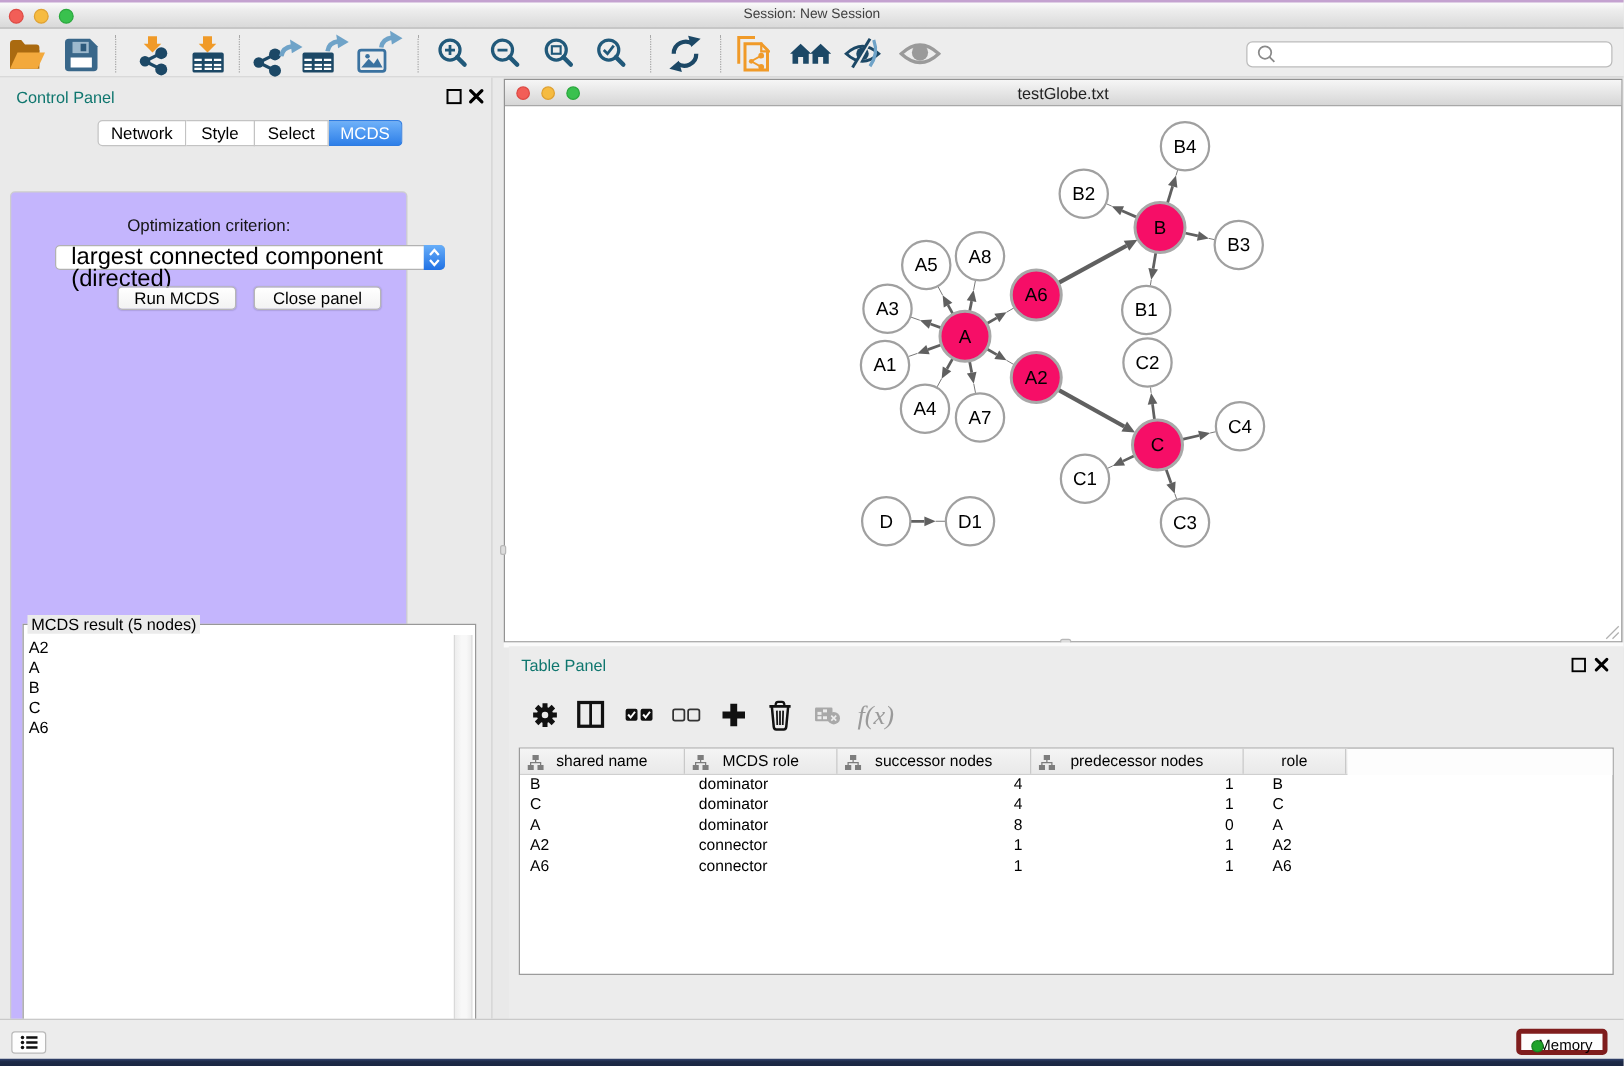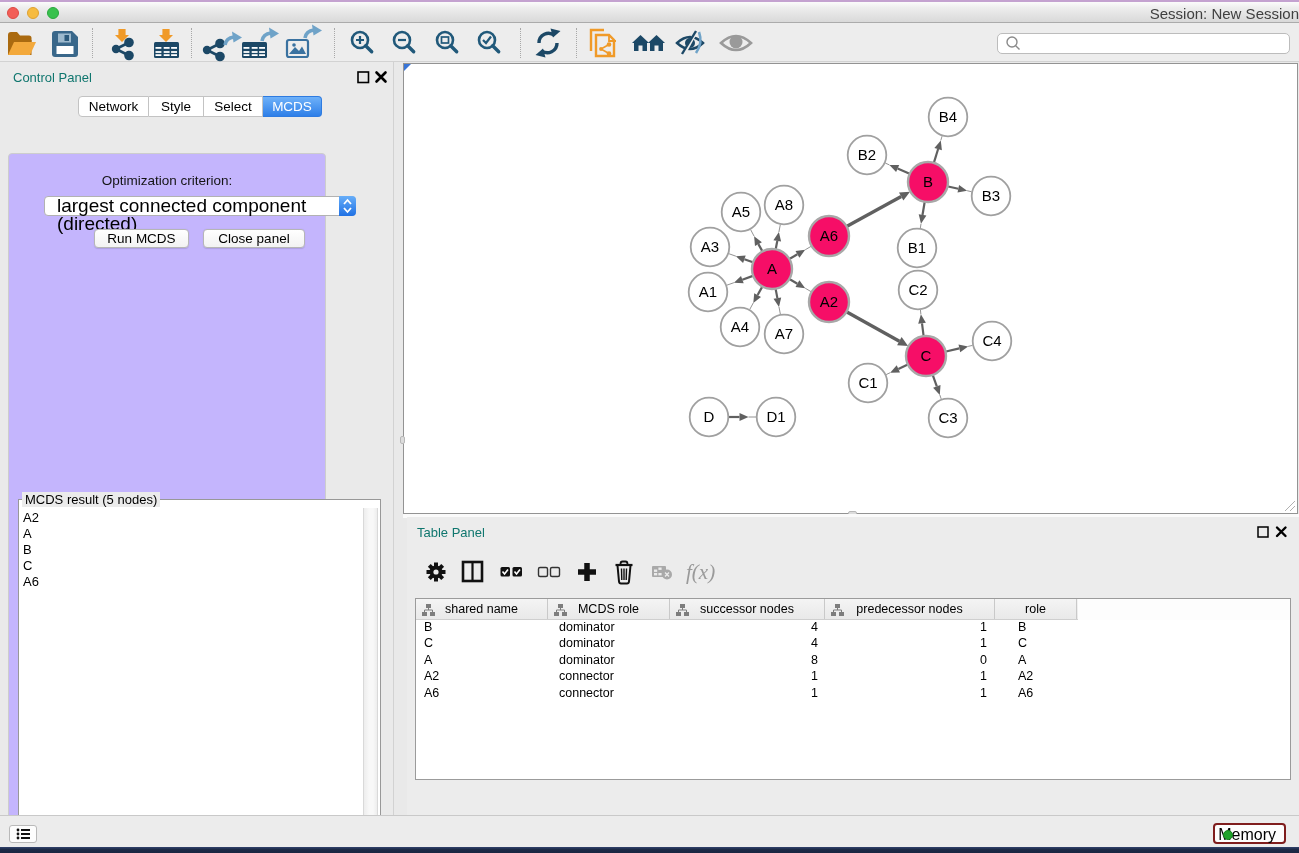--- a/index.html
+++ b/index.html
@@ -8,22 +8,22 @@
 .abs { position:absolute; }
 
 
 #titlebar { left:0; top:0; width:1299px; height:23px;
   background:linear-gradient(#c4a2d0 0px, #c4a2d0 1.5px, #fafafa 2.5px, #ededed 8px, #d9d9d9 100%);
   border-bottom:1px solid #ababab; }
 .tl { position:absolute; width:12px; height:12px; border-radius:50%; top:7px; }
 #titlebar .t-red { left:7px; background:#f25e57; border:0.5px solid #dd4a44; }
 #titlebar .t-yel { left:26.5px; background:#f6bb40; border:0.5px solid #dfa131; }
 #titlebar .t-grn { left:47px; background:#39c14e; border:0.5px solid #2aa83d; }
-#apptitle { position:absolute; left:0; top:5px; width:100%; text-align:right;
-  font-size:15px; color:#404040; }
+#apptitle { position:absolute; left:0; top:5px; width:100%; text-align:center;
+  font-size:11px; color:#404040; }
 
 
 #toolbar { left:0; top:23px; width:1299px; height:39px; background:#ededed;
   border-bottom:1px solid #d2d2d2; }
 .tsep { position:absolute; top:5px; height:30px; width:0;
   border-left:1px dotted #a8a8a8; }
 #searchbox { position:absolute; left:997px; top:10px; width:293px; height:21px;
   background:#fff; border:1px solid #bcbcbc; border-radius:5px; }
 
 
@@ -89,22 +89,22 @@
 .btab.first { border-left:1px solid #c3c3c3; border-radius:4px 0 0 4px; }
 .btab.last { border-radius:0 4px 4px 0; }
 .btab.sel { background:linear-gradient(#6eb1f9,#2e7fe8); border-color:#2e7be0; color:#fff; }
 
 
 #statusbar { left:0; top:815px; width:1299px; height:32px; background:#ececec;
   border-top:1px solid #c9c9c9; }
 #listbtn { position:absolute; left:9px; top:9px; width:28px; height:18px;
   background:#fdfdfd; border:1px solid #b9b9b9; border-radius:3px; }
 #membtn { position:absolute; left:1213px; top:7px; width:73px; height:21px;
-  background:#fdfdfd; border:2px solid #7f1d1d; border-radius:4px;
-  font-size:16px; color:#000; line-height:19px; text-align:right; padding-right:8px; }
+  background:#fdfdfd; border:4px solid #7f1d1d; border-radius:4px;
+  font-size:12px; color:#000; line-height:19px; text-align:right; padding-right:8px; }
 #membtn i { position:absolute; left:8px; top:5px; width:10px; height:10px;
   border-radius:50%; background:#1fa32b; border:0.5px solid #168220; }
 #navy { left:0; top:847px; width:1299px; height:6px;
   background:linear-gradient(#32436e,#1d2a47 40%,#1a2642); }
 </style>
 </head>
 <body>
 
 <div class="abs" id="titlebar">
   <div class="tl t-red"></div>
@@ -285,20 +285,26 @@
       <div class="items">A2<br>A<br>B<br>C<br>A6</div>
       <div class="sbar"></div>
     </div>
   </div>
 </div>
 
 <div class="abs" id="netwin">
   <svg width="8" height="8" style="position:absolute;left:0;top:0">
       <path d="M0 0 L7 0 L0 7 Z" fill="#3875d7"></path>
     </svg>
+<div id="nettitle">
+    <div class="tl t-red"></div>
+      <div class="tl t-yel"></div>
+      <div class="tl t-grn"></div>
+    <span>testGlobe.txt</span>
+  </div>
   <svg width="894" height="428" viewBox="404 85 894 428" style="position:absolute;left:0;top:21px;font-family:'Liberation Sans',sans-serif">
 <line x1="753.6" y1="262.5" x2="744.4" y2="259.2" stroke="#606060" stroke-width="2.2"></line>
 <line x1="735.9" y1="256.2" x2="728.8" y2="253.7" stroke="#606060" stroke-width="0.8" opacity="0.85"></line>
 <polygon points="735.9,256.2 745.7,255.5 743.1,262.9" fill="#606060"></polygon>
 <line x1="762.7" y1="251.9" x2="758.4" y2="244.1" stroke="#606060" stroke-width="2.2"></line>
 <line x1="754.1" y1="236.2" x2="750.6" y2="229.6" stroke="#606060" stroke-width="0.8" opacity="0.85"></line>
 <polygon points="754.1,236.2 761.9,242.2 755.0,245.9" fill="#606060"></polygon>
 <line x1="775.6" y1="249.8" x2="777.3" y2="240.9" stroke="#606060" stroke-width="2.2"></line>
 <line x1="778.9" y1="232.0" x2="780.3" y2="224.7" stroke="#606060" stroke-width="0.8" opacity="0.85"></line>
 <polygon points="778.9,232.0 781.1,241.6 773.4,240.2" fill="#606060"></polygon>

